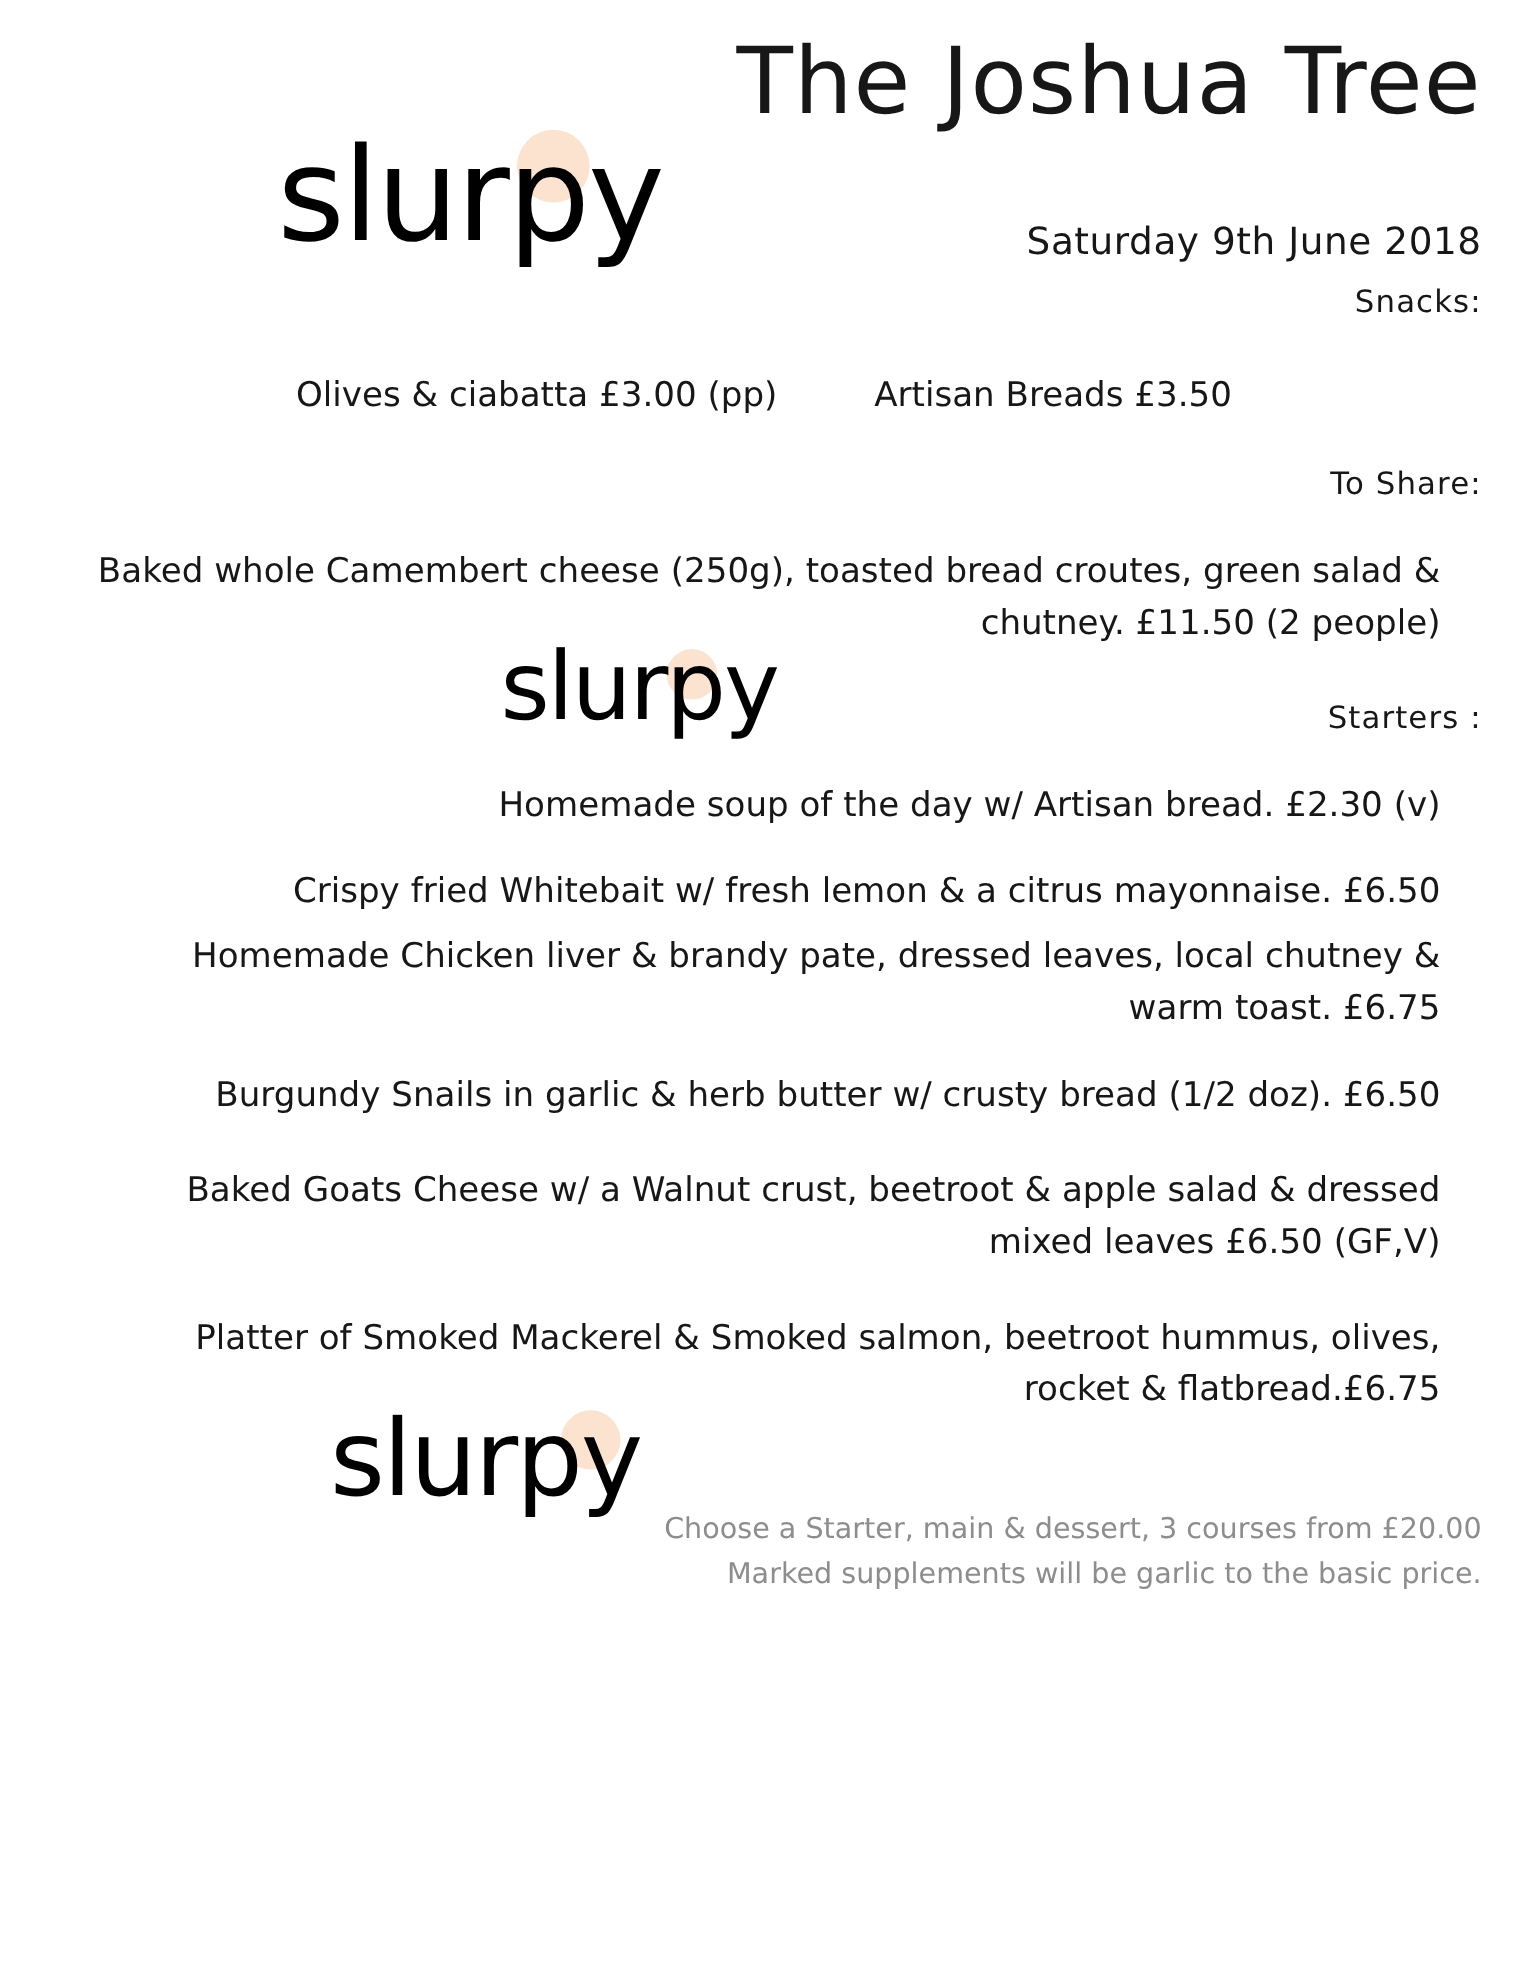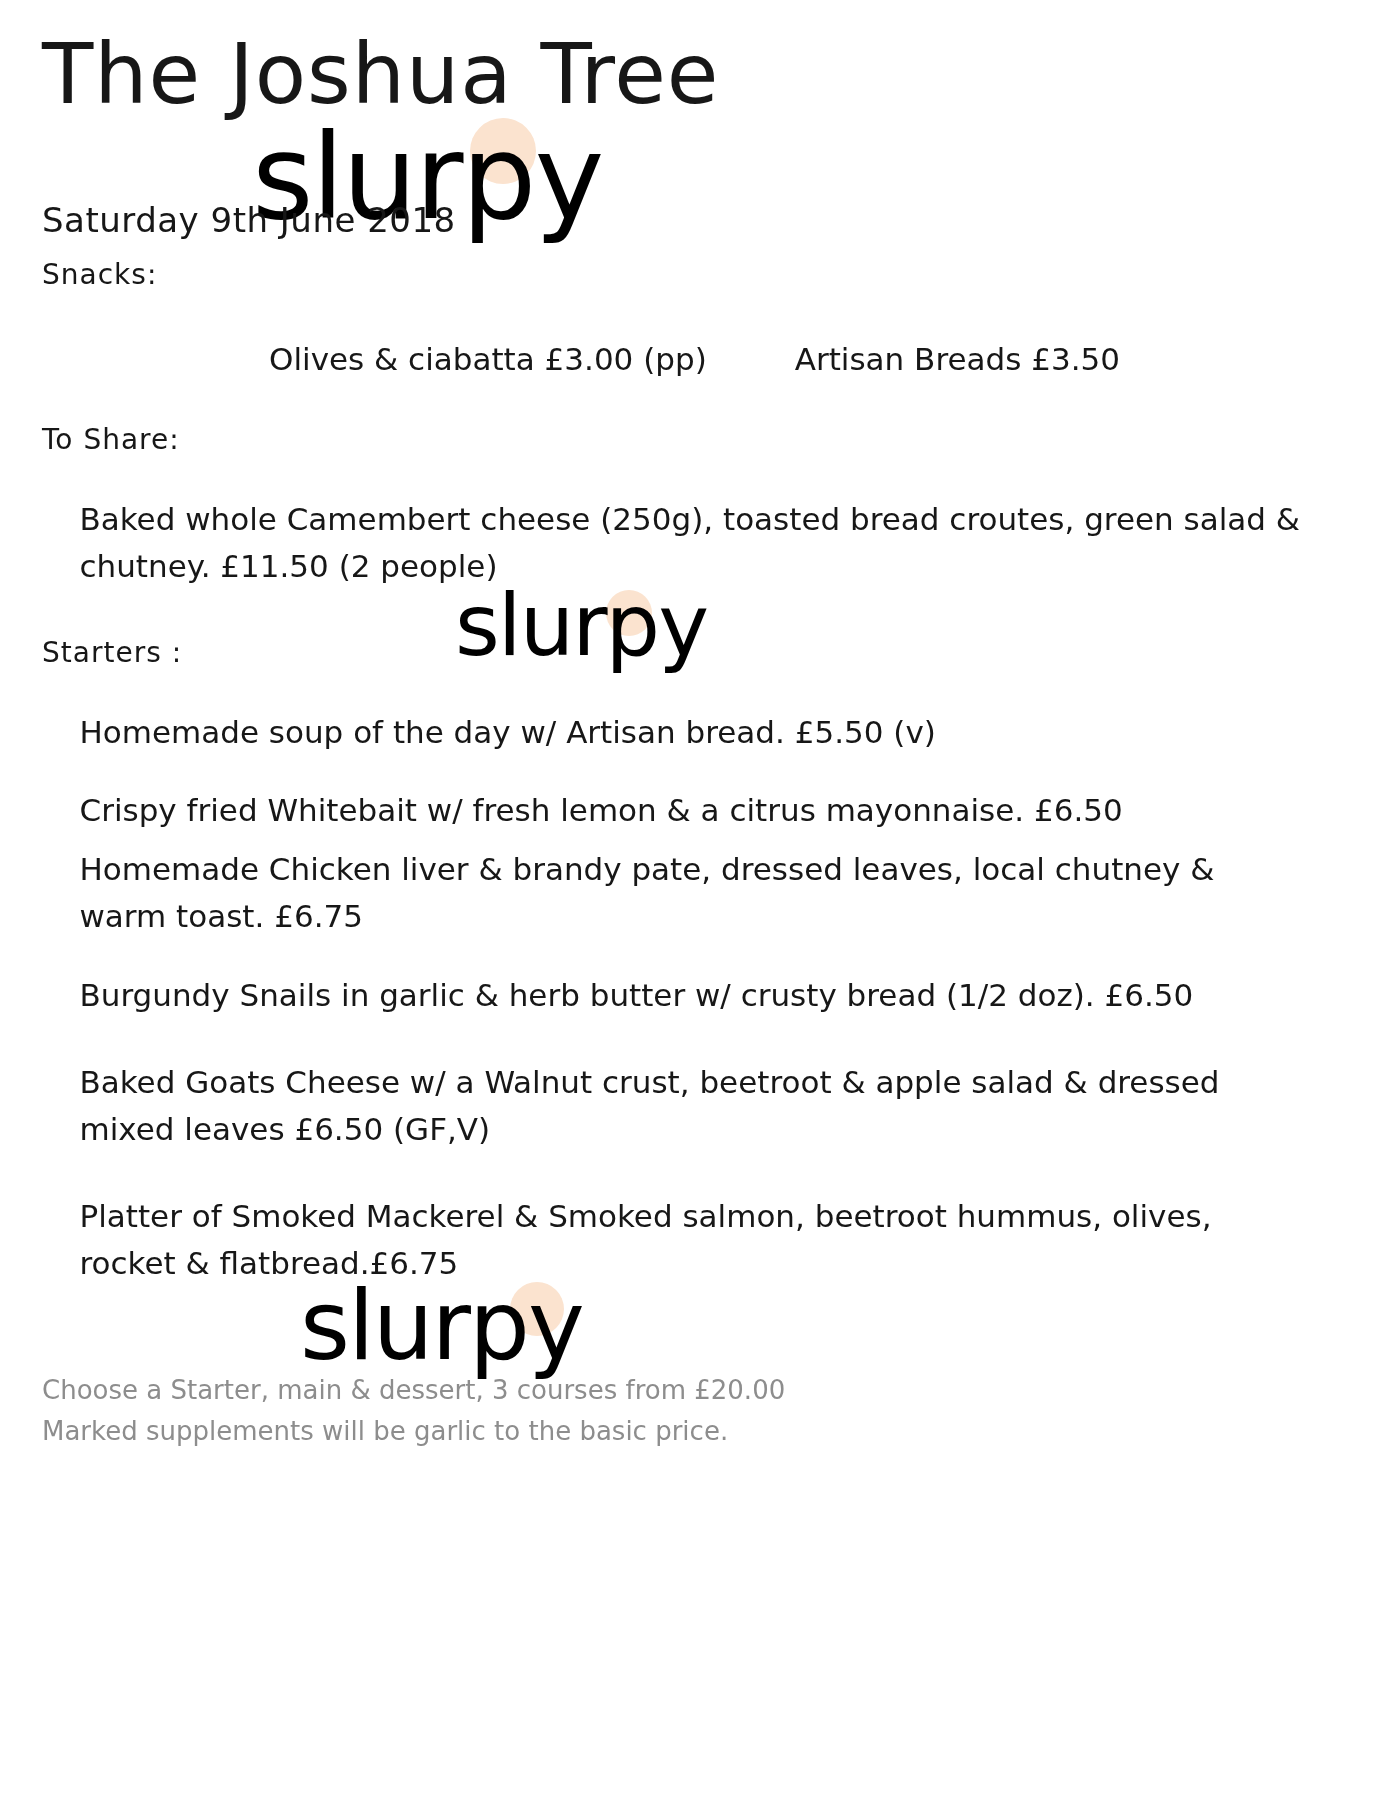--- a/index.html
+++ b/index.html
@@ -39,21 +39,21 @@
   }
   .wm-dot-1 { left: 470px; top: 118px; width: 66px; height: 66px; }
   .wm-dot-2 { left: 606px; top: 590px; width: 46px; height: 46px; }
   .wm-dot-3 { left: 510px; top: 1282px; width: 54px; height: 54px; }
 
   
   .page {
     position: relative;
     z-index: 2;
     padding: 0 42px;
-    text-align: left;
+    text-align: right;
   }
 
   .restaurant-title {
     font-family: "DejaVu Sans", sans-serif;
     font-size: 84px;
     line-height: 1.05;
     letter-spacing: 1px;
     margin: 30px 0 0 0;
     font-weight: normal;
   }
@@ -121,21 +121,21 @@
   <h2 class="section-heading">Snacks:</h2>
   <div class="snack-row">
     <span class="snack-item">Olives &amp; ciabatta £3.00 (pp)</span>
     <span class="snack-item">Artisan Breads £3.50</span>
   </div>
 
   <h2 class="section-heading spaced-top">To Share:</h2>
   <p class="dish gap-lg">Baked whole Camembert cheese (250g), toasted bread croutes, green salad &amp; chutney. £11.50  (2 people)</p>
 
   <h2 class="section-heading spaced-top">Starters :</h2>
-  <p class="dish gap-lg">Homemade soup of the day w/ Artisan bread. £5.50  (v)</p>
+  <p class="dish gap-lg">Homemade soup of the day w/ Artisan bread. £2.30  (v)</p>
   <p class="dish gap-md">Crispy fried Whitebait w/ fresh lemon &amp; a citrus mayonnaise. £6.50</p>
   <p class="dish gap-sm">Homemade Chicken liver &amp; brandy pate, dressed leaves, local chutney &amp; warm toast. £6.75</p>
   <p class="dish gap-xl">Burgundy Snails in garlic &amp; herb butter w/ crusty bread (1/2 doz). £6.50</p>
   <p class="dish gap-lg">Baked Goats Cheese w/ a Walnut crust, beetroot &amp; apple salad &amp; dressed mixed leaves £6.50 (GF,V)</p>
   <p class="dish gap-lg">Platter of Smoked Mackerel &amp; Smoked salmon, beetroot hummus, olives, rocket &amp; flatbread.£6.75</p>
 
   <div class="footnotes">
     <span class="footnote-line">Choose a Starter, main &amp; dessert, 3 courses from £20.00</span>
     <span class="footnote-line">Marked supplements will be garlic to the basic price.</span>
   </div>

